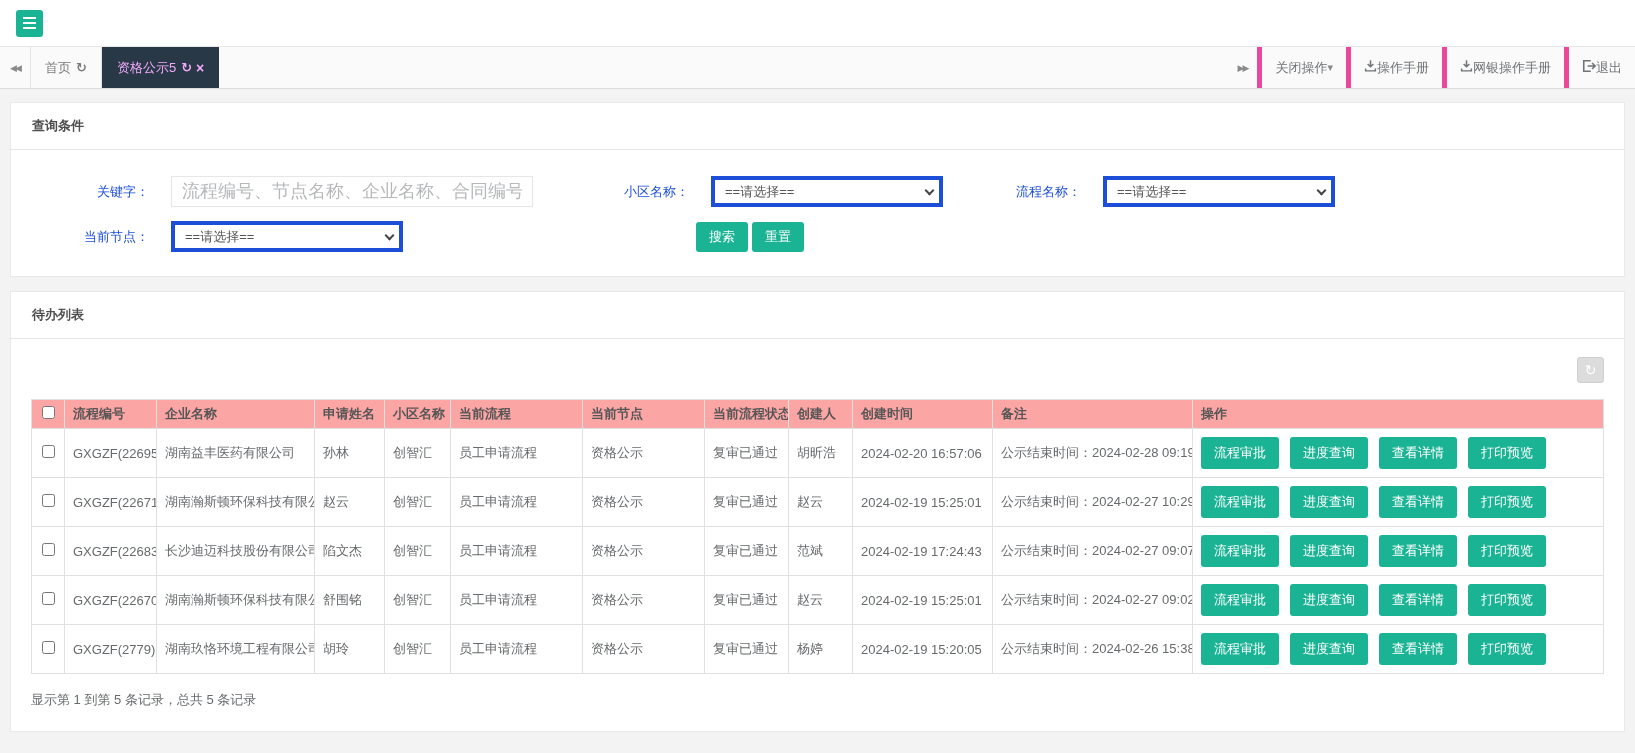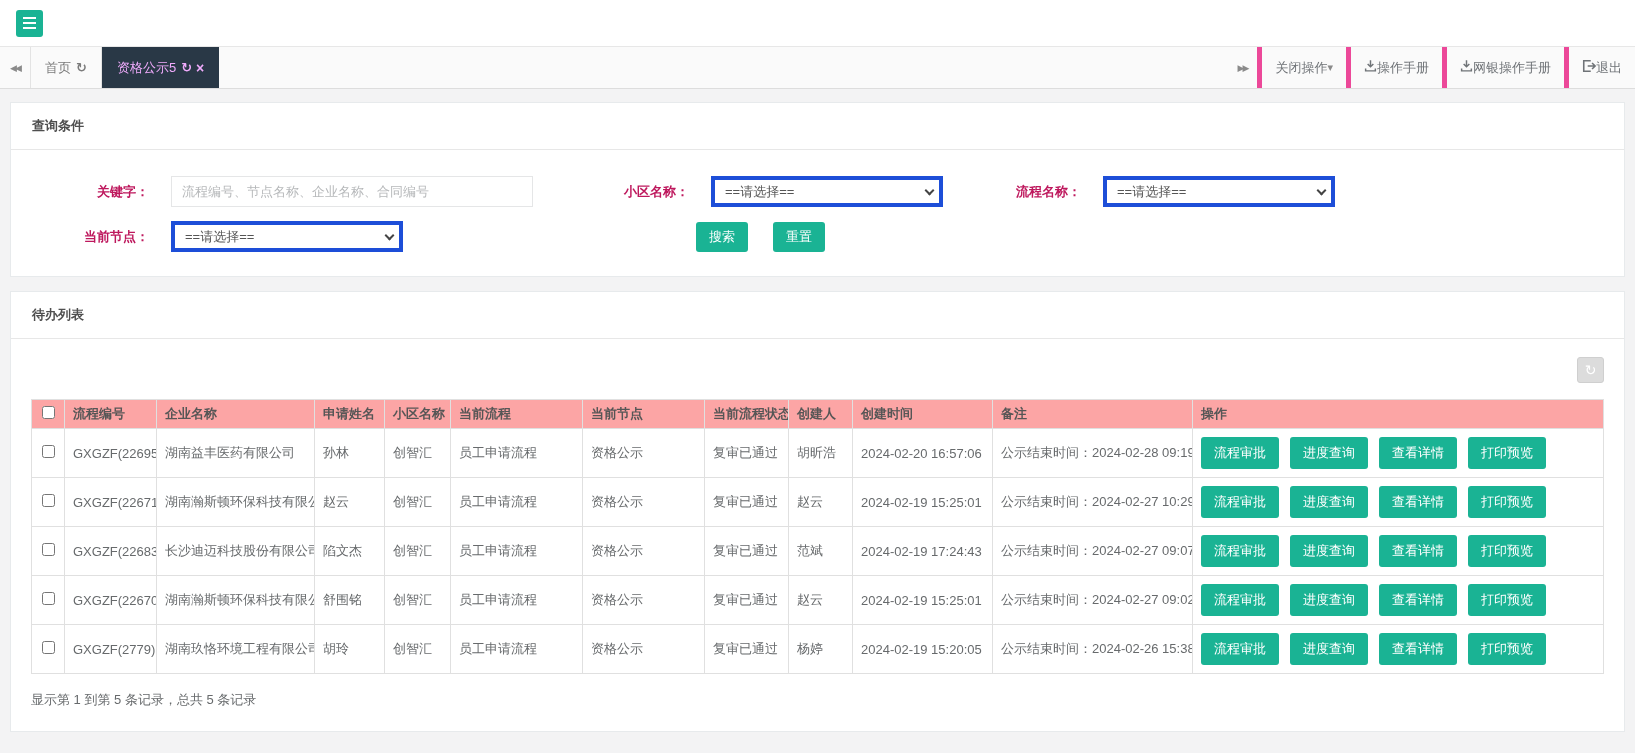--- a/index.html
+++ b/index.html
@@ -32,35 +32,35 @@
   
   .content { padding:13px 10px 10px 10px; }
   .panel { background:#fff; border:1px solid #e7eaec; }
   .panel + .panel { margin-top:14px; }
   .panel-title { padding:14px 21px; border-bottom:1px solid #e7e7e7; font-weight:bold; color:#4f4f4f; font-size:13px; }
 
   
   .q-body { padding:26px 20px 24px 20px; }
   .f-row { display:flex; align-items:center; }
   .f-row + .f-row { margin-top:14px; }
-  .f-label { width:140px; text-align:right; padding-right:22px; font-weight:bold; color:#be185d; }
+  .f-label { width:140px; text-align:right; padding-right:22px; font-weight:normal; color:#1d4ed8; }
   .f-label.narrow { width:105px; }
-  .txt-input { width:362px; height:31px; border:1px solid #e5e6e7; padding:7px 10px; color:#676a6c; font-size:13px;
+  .txt-input { width:362px; height:31px; border:1px solid #e5e6e7; padding:7px 10px; color:#676a6c; font-size:18px;
     font-family:inherit; background:#fff; }
   .txt-input::placeholder { color:#b6b8ba; }
   .select-wrap { position:relative; width:232px; }
   .select-wrap select { width:100%; height:31px; border:4px solid #1d4ed8; background:#fff; color:#555;
     font-size:13px; font-family:inherit; padding:0 24px 0 10px; appearance:none; -webkit-appearance:none; }
   .select-wrap .chev { position:absolute; right:10px; top:11px; width:7px; height:7px;
     border-right:2px solid #444; border-bottom:2px solid #444; transform:rotate(45deg); pointer-events:none; }
   .g2 { margin-left:73px; display:flex; align-items:center; }
   .g3 { margin-left:55px; display:flex; align-items:center; }
   .btn-green { background:#1ab394; color:#fff; border:none; border-radius:3px; height:30px; padding:0 13px;
     font-size:13px; font-family:inherit; cursor:pointer; }
-  .form-btns { margin-left:293px; display:flex; gap:25px; }
+  .form-btns { margin-left:293px; display:flex; gap:4px; }
 
   
   .t-body { padding:18px 20px 22px 20px; }
   .toolbar { display:flex; justify-content:flex-end; margin-bottom:16px; }
   .refresh-btn { width:27px; height:26px; background:#dcdcdc; border:1px solid #cfcfcf; border-radius:3px;
     color:#fff; font-size:14px; cursor:pointer; line-height:1; }
   table { width:100%; border-collapse:collapse; table-layout:fixed; }
   th,td { border:1px solid #e0e0e0; padding:6px 8px; text-align:left; font-size:13px; color:#676a6c;
     overflow:hidden; white-space:nowrap; }
   th { background:#fca5a5; color:#565656; font-weight:bold; height:29px; padding:5px 8px; }

